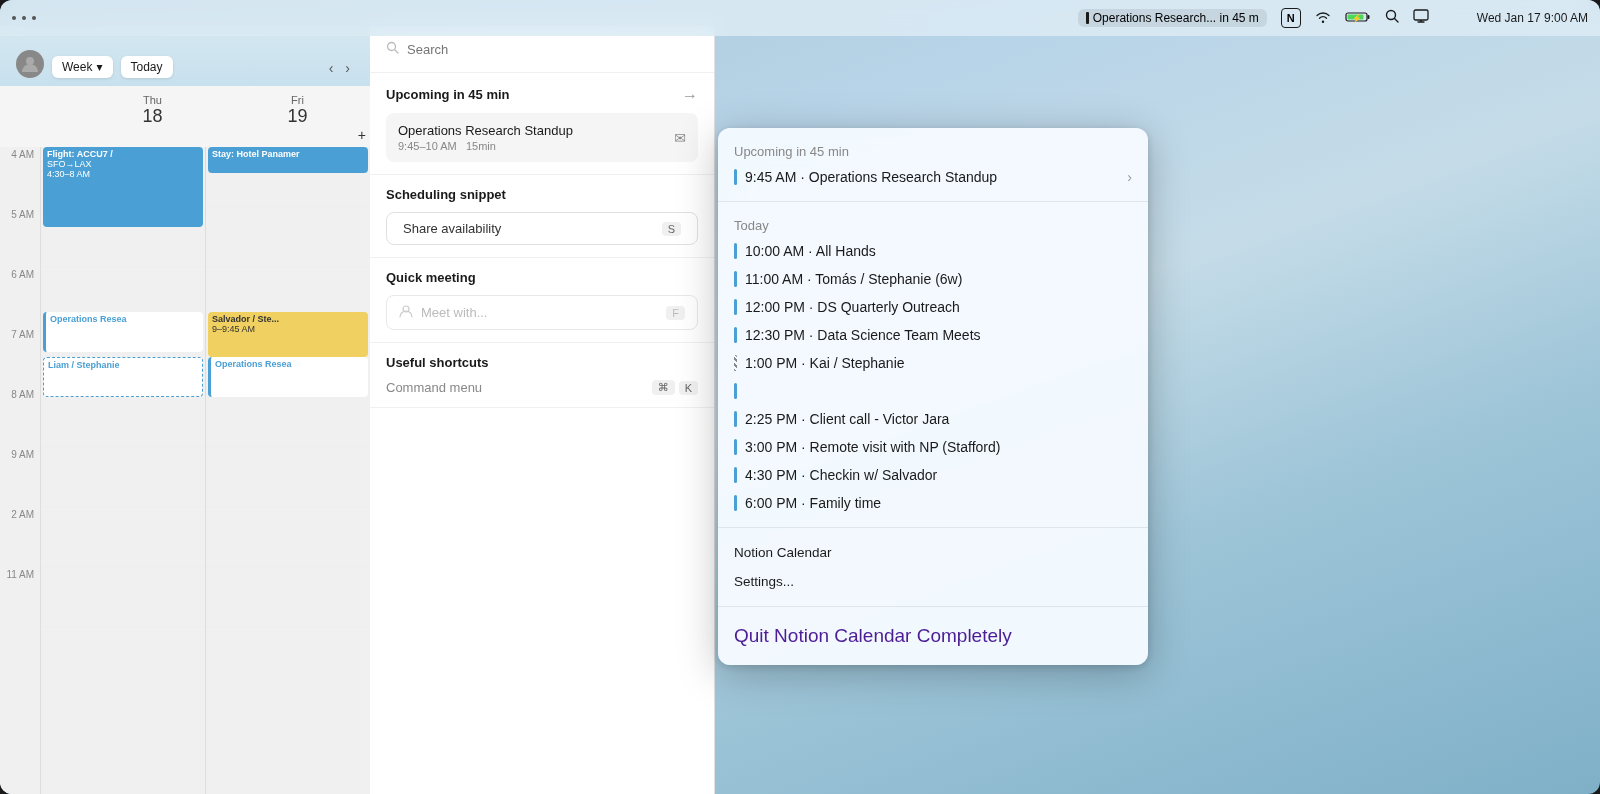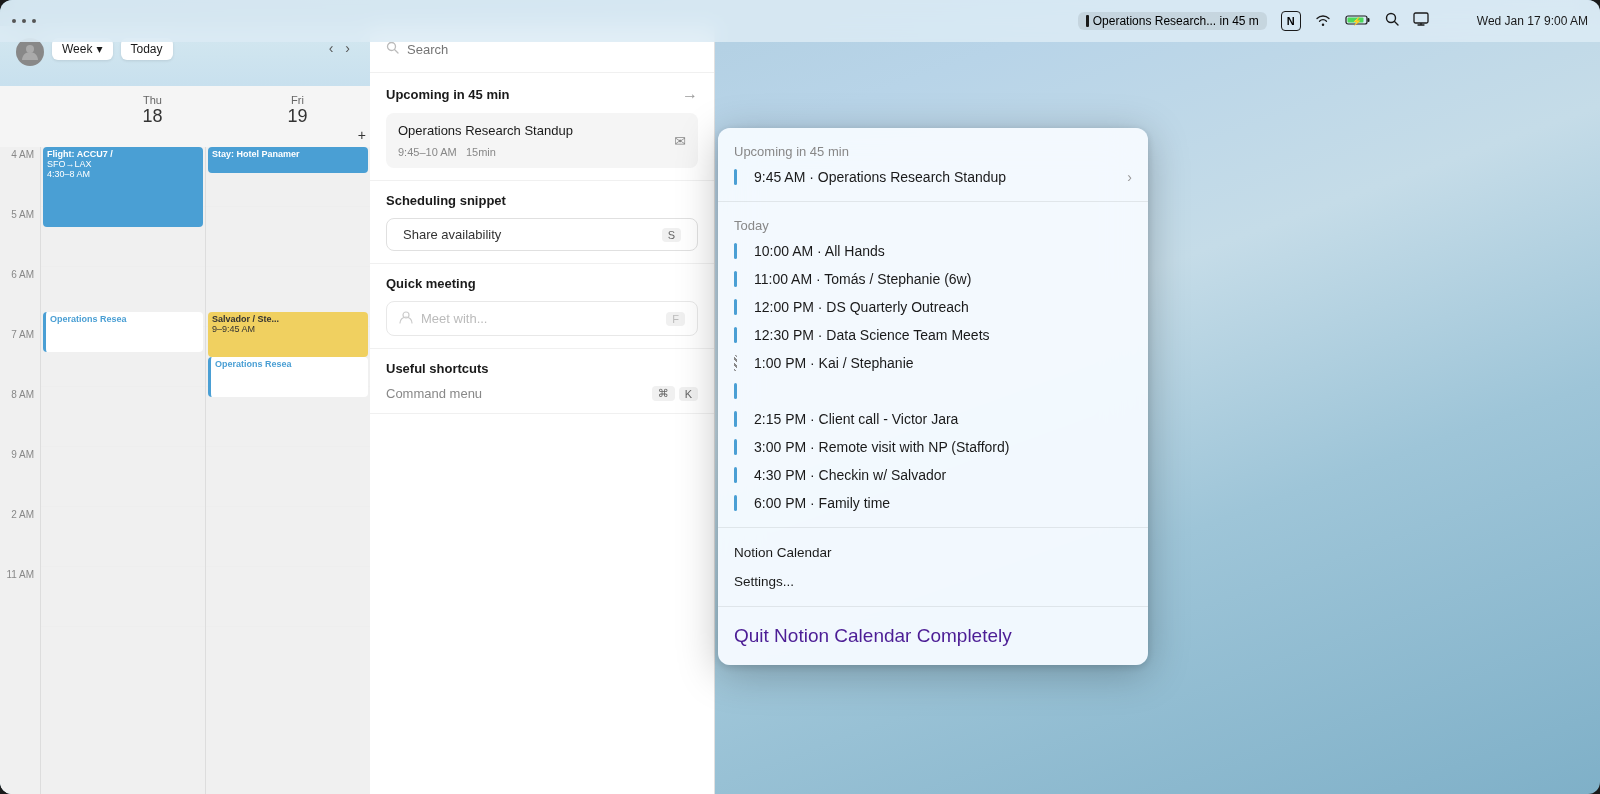--- a/index.html
+++ b/index.html
@@ -20,21 +20,21 @@
       border-radius: 12px;
       overflow: hidden;
     }
 
     
     .menubar {
       position: absolute;
       top: 0;
       left: 0;
       right: 0;
-      height: 42px;
+      height: 36px;
       background: rgba(220, 235, 245, 0.85);
       backdrop-filter: blur(10px);
       display: flex;
       align-items: center;
       justify-content: flex-end;
       padding: 0 12px;
       z-index: 100;
     }
     .menubar-right {
       display: flex;
@@ -102,21 +102,21 @@
       background: #f5f5f5;
       border-radius: 0 0 0 12px;
       overflow: hidden;
       box-shadow: 2px 0 10px rgba(0,0,0,0.15);
     }
 
     .calendar-header {
       background: linear-gradient(180deg, #d4e8f0 0%, #c8e0ee 100%);
       padding: 12px 16px 8px;
       display: flex;
-      align-items: flex-start;
+      align-items: flex-end;
       gap: 8px;
       height: 60px;
     }
     .avatar {
       width: 28px;
       height: 28px;
       border-radius: 50%;
       background: #888;
       flex-shrink: 0;
       overflow: hidden;
@@ -293,21 +293,21 @@
       background: #f5f5f5;
       border-radius: 8px;
       padding: 10px 12px;
       display: flex;
       align-items: center;
       justify-content: space-between;
     }
     .event-card-left {
       display: flex;
       flex-direction: column;
-      gap: 8px;
+      gap: 2px;
     }
     .event-card-name {
       font-size: 13px;
       font-weight: 500;
       color: #1a1a1a;
     }
     .event-card-time {
       font-size: 11px;
       color: #888;
     }
@@ -426,21 +426,21 @@
       flex-shrink: 0;
     }
     .dropdown-item .event-bar.striped {
       background: repeating-linear-gradient(45deg, #888 0px, #888 2px, transparent 2px, transparent 4px);
     }
     .dropdown-item .item-arrow {
       margin-left: auto;
       color: #999;
       font-size: 14px;
     }
-    .dropdown-item-text { flex: 1; margin-left: 9px; }
+    .dropdown-item-text { flex: 1; }
 
     .dropdown-menu-item {
       display: flex;
       align-items: center;
       padding: 7px 16px;
       font-size: 13.5px;
       color: #1a1a1a;
       cursor: pointer;
     }
     .dropdown-quit {
@@ -567,20 +567,23 @@
           <div class="cal-event blue" style="top:0px;height:80px;">
             <div style="font-size:9px;font-weight:600">Flight: ACCU7 /</div>
             <div style="font-size:9px">SFO→LAX</div>
             <div style="font-size:9px">4:30–8 AM</div>
           </div>
 
           <div class="cal-event" style="top:165px;height:40px;background:white;border-left:3px solid #4a9fd4;color:#333;">
             <div style="font-size:9px;font-weight:600;color:#4a9fd4">Operations Resea</div>
           </div>
 
+          <div class="cal-event" style="top:210px;height:40px;background:white;border:1.5px dashed #4a9fd4;color:#4a9fd4;">
+            <div style="font-size:9px;font-weight:600">Liam / Stephanie</div>
+          </div>
         </div>
 
         <div class="day-col" style="position:relative">
           <div class="hour-cell"></div>
           <div class="hour-cell"></div>
           <div class="hour-cell"></div>
           <div class="hour-cell"></div>
           <div class="hour-cell"></div>
           <div class="hour-cell"></div>
           <div class="hour-cell"></div>
@@ -707,21 +710,21 @@
           </div>
           <div class="dropdown-item">
             <div class="event-bar striped"></div>
             <span class="dropdown-item-text">1:00 PM · Kai / Stephanie</span>
           </div>
           <div class="dropdown-item">
             <div class="event-bar"></div>
           </div>
           <div class="dropdown-item">
             <div class="event-bar"></div>
-            <span class="dropdown-item-text">2:15 PM · Client call - Victor Jara</span>
+            <span class="dropdown-item-text">2:25 PM · Client call - Victor Jara</span>
           </div>
           <div class="dropdown-item">
             <div class="event-bar"></div>
             <span class="dropdown-item-text">3:00 PM · Remote visit with NP (Stafford)</span>
           </div>
           <div class="dropdown-item">
             <div class="event-bar"></div>
             <span class="dropdown-item-text">4:30 PM · Checkin w/ Salvador</span>
           </div>
           <div class="dropdown-item">

